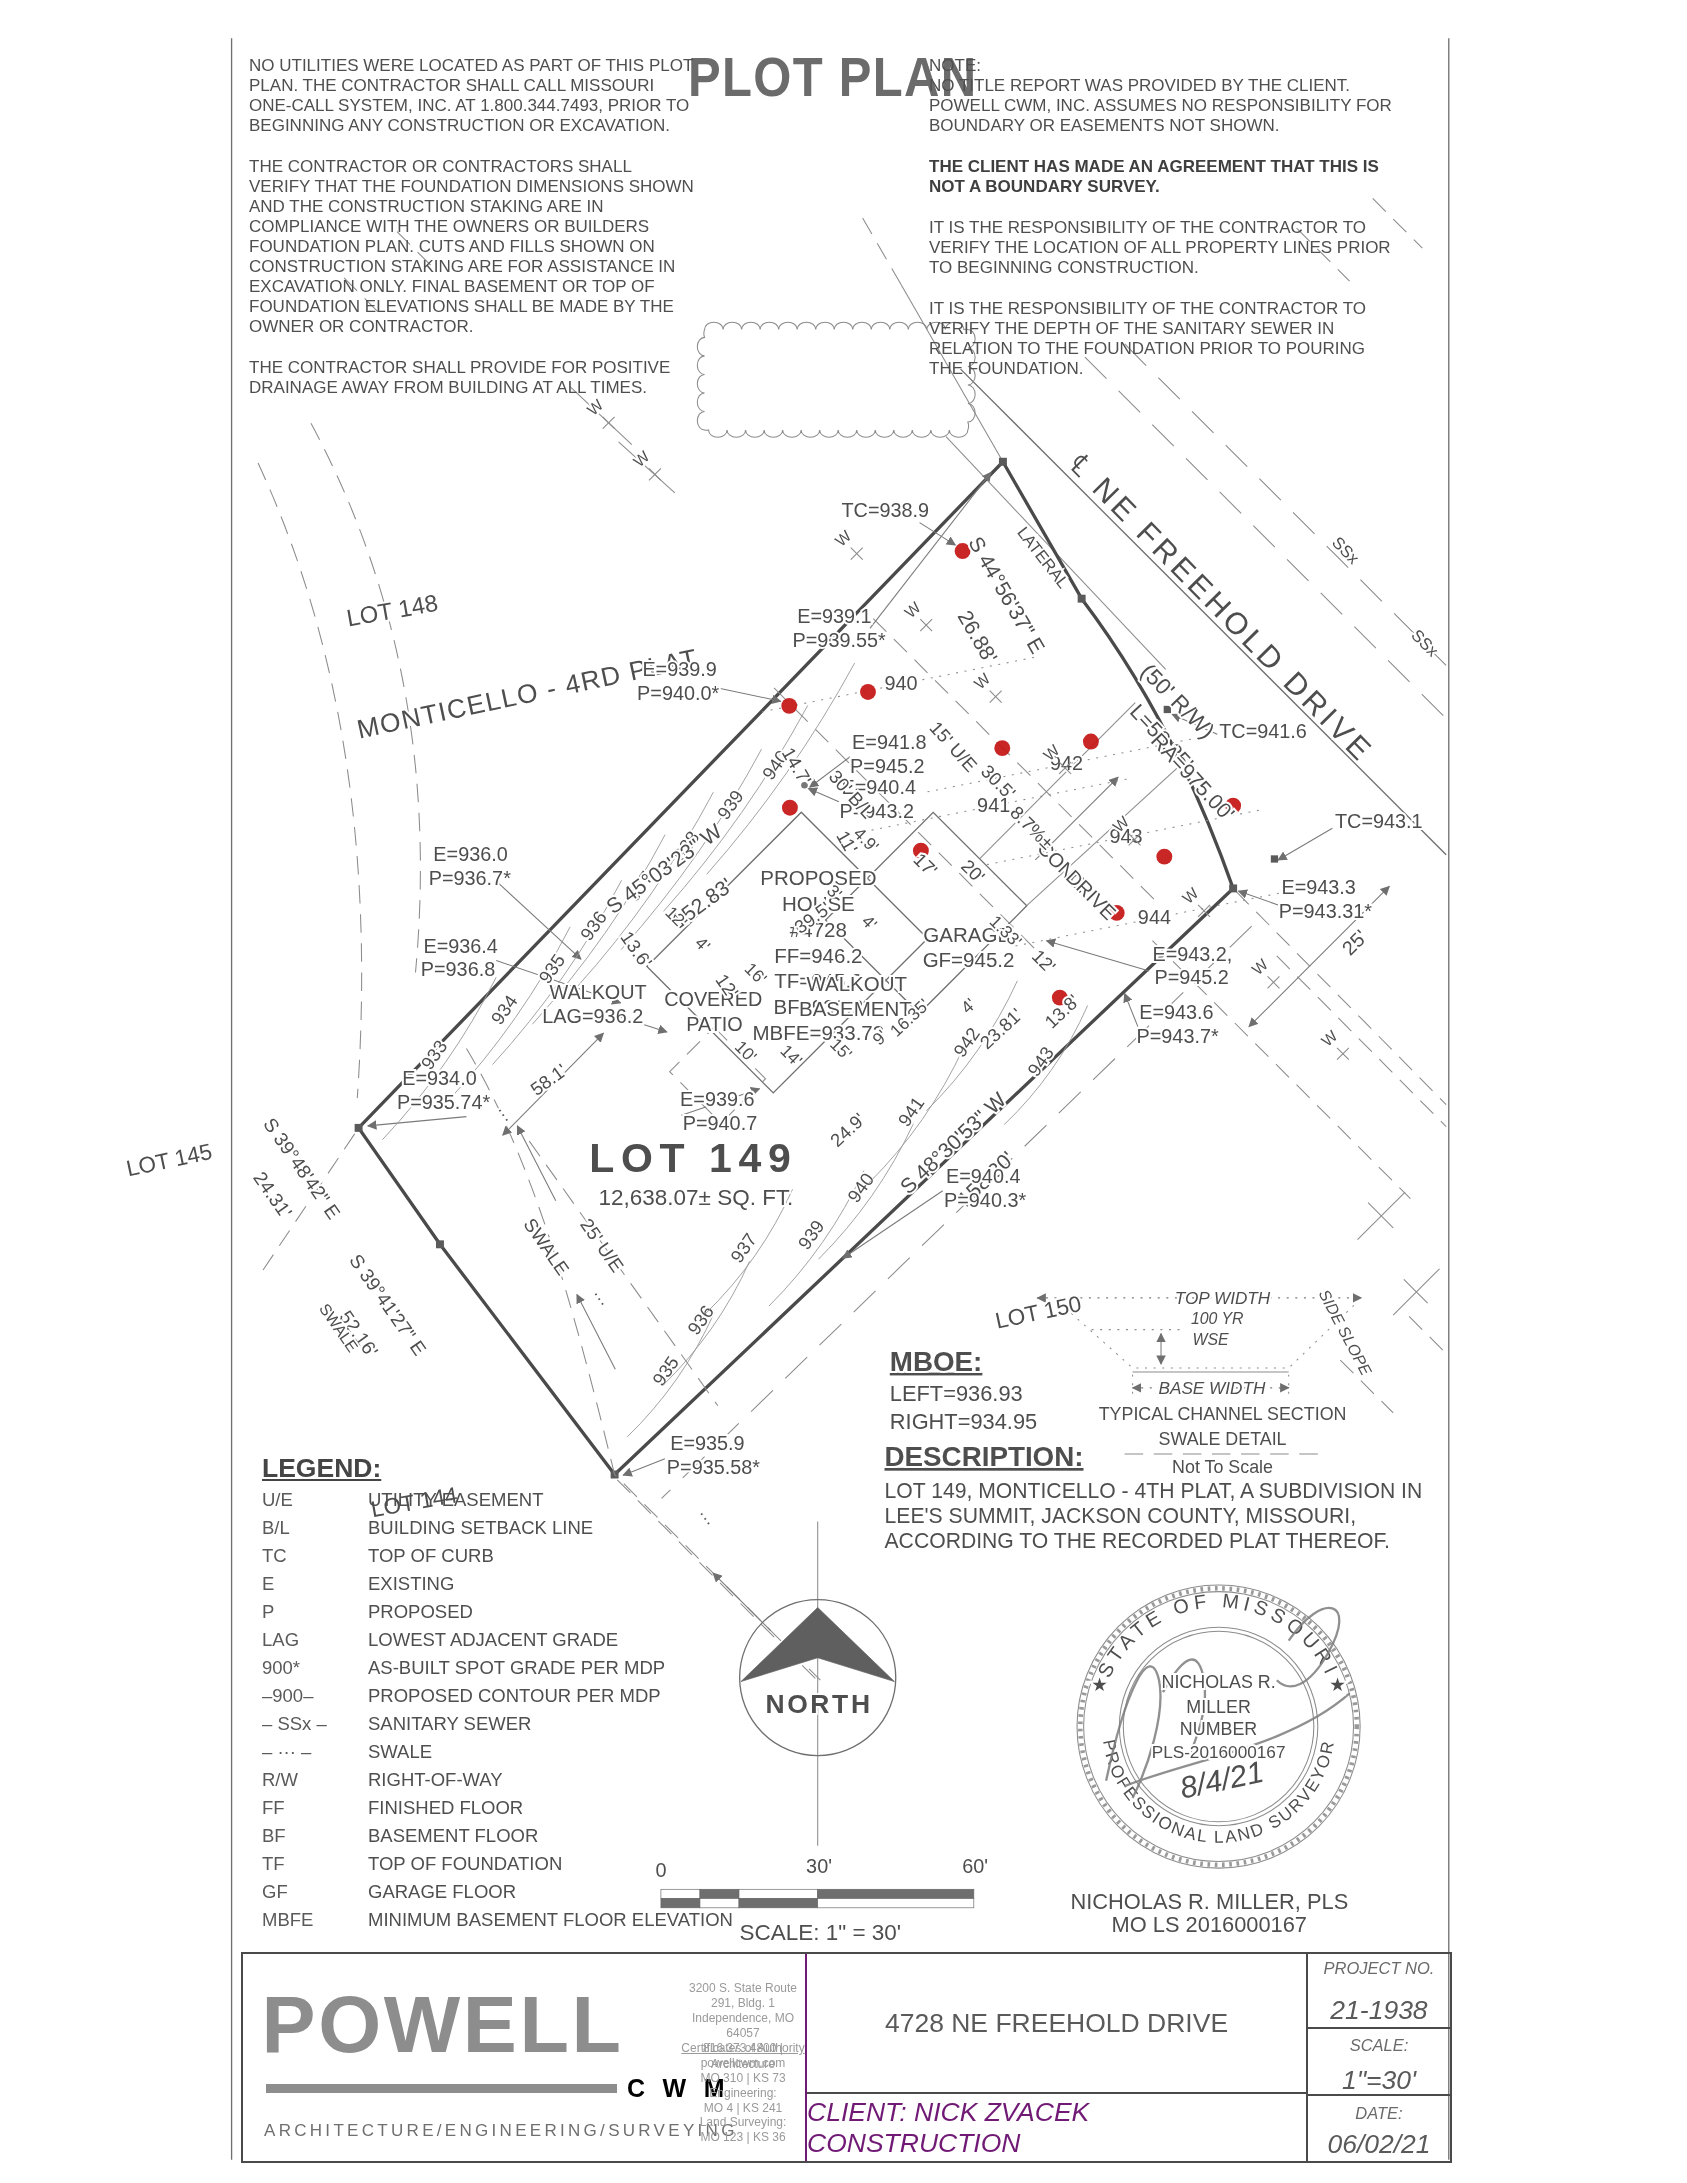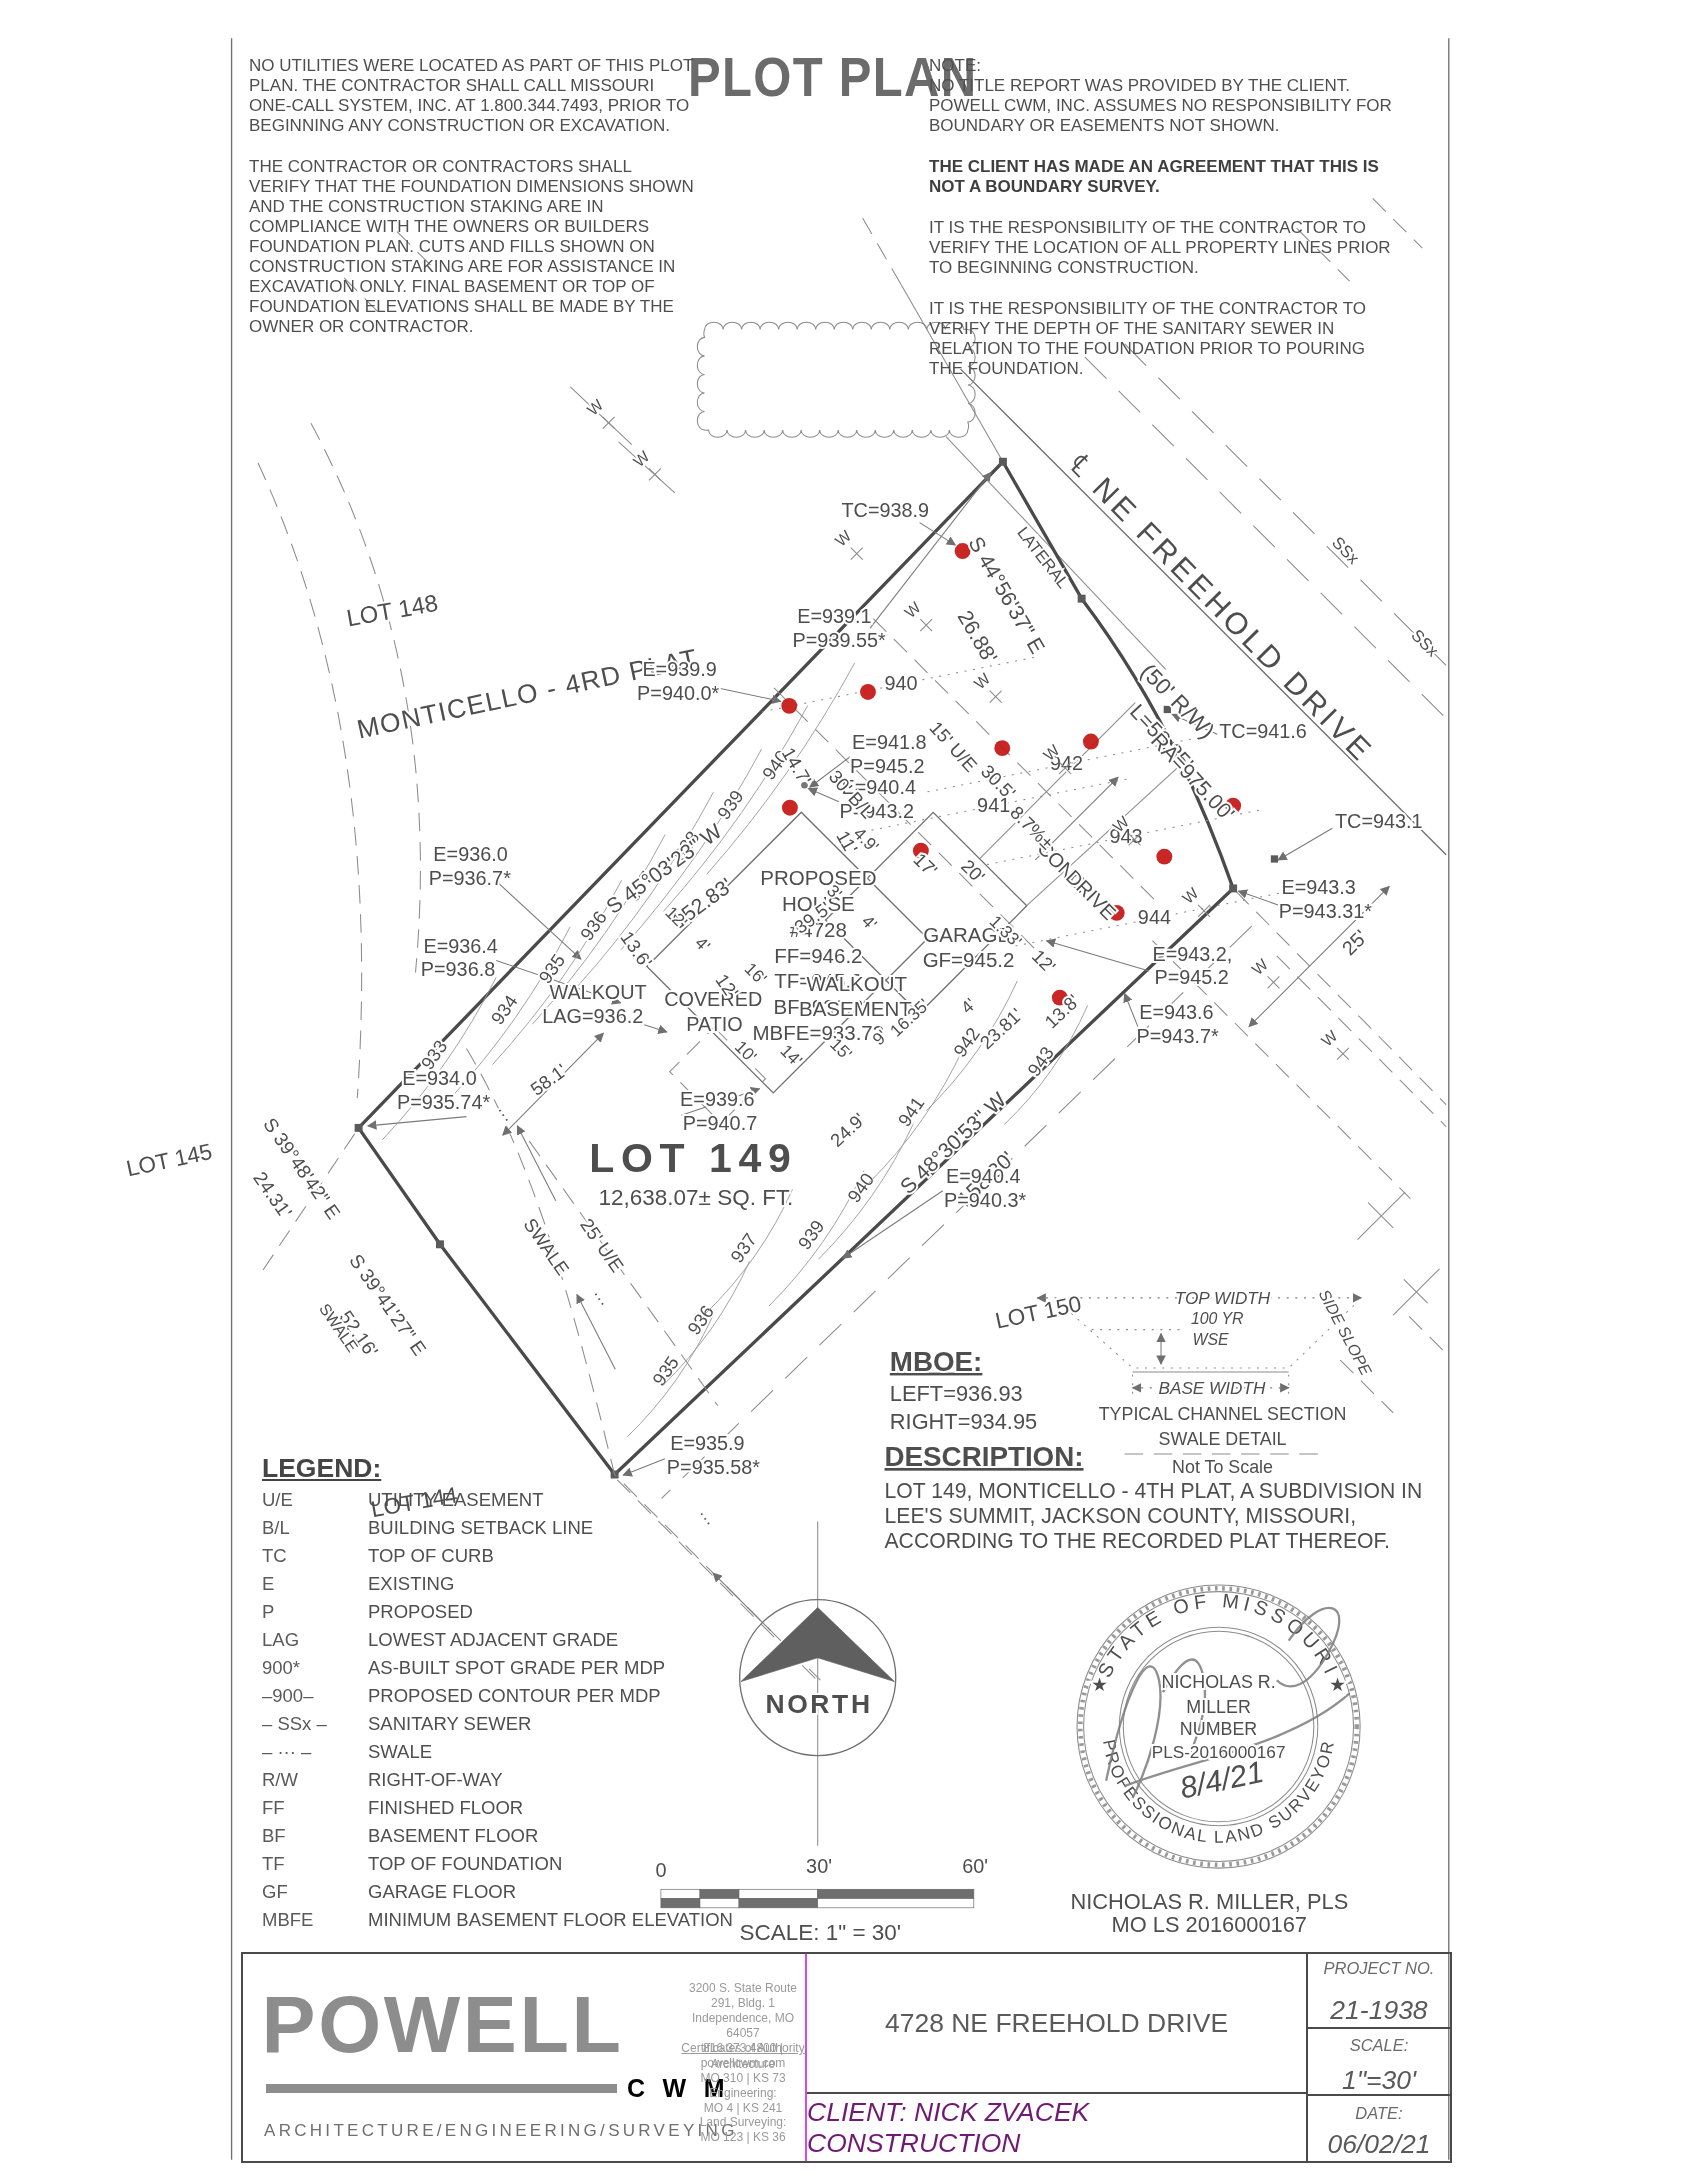--- a/index.html
+++ b/index.html
@@ -28,21 +28,21 @@
   #powell{position:absolute;left:18.5px;top:25px;font-size:81px;font-weight:900;color:#8d8d8d;
       letter-spacing:2.6px;transform:scaleY(0.98);transform-origin:top left;}
   #powell-bar{position:absolute;left:22.5px;top:130px;width:351px;height:8.6px;background:#8d8d8d;}
   #powell-cwm{position:absolute;left:384px;top:120px;font-size:25px;font-weight:800;color:#000000;letter-spacing:5.3px;}
   #powell-tagline{position:absolute;left:21px;top:167px;font-size:17px;letter-spacing:3.3px;color:#6f6f6f;}
   #addr{position:absolute;left:437px;top:26.5px;width:126px;text-align:center;font-size:12px;
       line-height:15px;color:#9a9a9a;}
   #certs{position:absolute;left:437px;top:87px;width:126px;text-align:center;font-size:12px;
       line-height:14.6px;color:#9a9a9a;}
   #certs .certhead{text-decoration:underline;margin-bottom:1.3px;}
-  #cellB{left:562px;top:0;width:503px;height:207px;border-left:2px solid #d946ef;border-right:2px solid #4a4a4a;}
+  #cellB{left:562px;top:0;width:503px;height:207px;border-left:2px solid #701a75;border-right:2px solid #4a4a4a;}
   #cellB .row1{position:absolute;left:0;top:0;width:100%;height:138px;border-bottom:2px solid #4a4a4a;
       display:flex;flex-direction:column;justify-content:center;text-align:center;font-size:26.5px;
       line-height:37px;color:#5a5a5a;}
   #cellB .row2{position:absolute;left:0;top:140px;width:100%;height:67px;display:flex;align-items:center;
       justify-content:center;font-size:26.5px;font-style:italic;color:#701a75;}
   #cellC{left:1065px;top:0;width:142px;height:254px;}
   #cellC .crow{position:absolute;left:0;width:100%;text-align:center;color:#5a5a5a;}
   #cellC .clab{font-size:16.5px;font-style:italic;color:#6a6a6a;}
   #cellC .cval{font-size:26.5px;font-style:italic;}
   #cellC .r1{top:5.3px;} #cellC .r1v{top:41px;}
@@ -467,20 +467,21 @@
         <text x="1828" y="2920" font-size="33" text-anchor="middle">MO LS 2016000167</text>
         <path d="M 1065,498 a 14,11 0 0 1 28,0 a 14,11 0 0 1 28,0 a 14,11 0 0 1 28,0 a 14,11 0 0 1 28,0 a 14,11 0 0 1 28,0 a 14,11 0 0 1 28,0 a 14,11 0 0 1 28,0 a 14,11 0 0 1 28,0 a 14,11 0 0 1 28,0 a 14,11 0 0 1 28,0 a 14,11 0 0 1 28,0 a 14,11 0 0 1 28,0 a 14,11 0 0 1 28,0 a 14,11 0 0 1 28,0 a 14,11 0 0 1 6,0 a 11,14 0 0 1 0,28 a 11,14 0 0 1 0,28 a 11,14 0 0 1 0,28 a 11,14 0 0 1 0,28 a 11,14 0 0 1 0,28 a 11,14 0 0 1 0,12 a 14,11 0 0 1 -28,0 a 14,11 0 0 1 -28,0 a 14,11 0 0 1 -28,0 a 14,11 0 0 1 -28,0 a 14,11 0 0 1 -28,0 a 14,11 0 0 1 -28,0 a 14,11 0 0 1 -28,0 a 14,11 0 0 1 -28,0 a 14,11 0 0 1 -28,0 a 14,11 0 0 1 -28,0 a 14,11 0 0 1 -28,0 a 14,11 0 0 1 -28,0 a 14,11 0 0 1 -28,0 a 14,11 0 0 1 -28,0 a 14,11 0 0 1 -6,0 a 11,14 0 0 1 0,-28 a 11,14 0 0 1 0,-28 a 11,14 0 0 1 0,-28 a 11,14 0 0 1 0,-28 a 11,14 0 0 1 0,-28 a 11,14 0 0 1 0,-12" class="thin" fill="none"></path>
       </g>
   </svg>
 
   <div id="plot-title" class="txtblock">PLOT PLAN</div>
 
   <div id="notes-left" class="txtblock">
       <p>NO UTILITIES WERE LOCATED AS PART OF THIS PLOT PLAN. THE CONTRACTOR SHALL CALL MISSOURI ONE-CALL SYSTEM, INC. AT 1.800.344.7493, PRIOR TO BEGINNING ANY CONSTRUCTION OR EXCAVATION.</p>
       <p>THE CONTRACTOR OR CONTRACTORS SHALL VERIFY THAT THE FOUNDATION DIMENSIONS SHOWN AND THE CONSTRUCTION STAKING ARE IN COMPLIANCE WITH THE OWNERS OR BUILDERS FOUNDATION PLAN. CUTS AND FILLS SHOWN ON CONSTRUCTION STAKING ARE FOR ASSISTANCE IN EXCAVATION ONLY. FINAL BASEMENT OR TOP OF FOUNDATION ELEVATIONS SHALL BE MADE BY THE OWNER OR CONTRACTOR.</p>
+      <p>THE CONTRACTOR SHALL PROVIDE FOR POSITIVE DRAINAGE AWAY FROM BUILDING AT ALL TIMES.</p>
     </div>
 
   <div id="notes-right" class="txtblock">
       <p style="white-space: pre-line;">NOTE:
 NO TITLE REPORT WAS PROVIDED BY THE CLIENT. POWELL CWM, INC. ASSUMES NO RESPONSIBILITY FOR BOUNDARY OR EASEMENTS NOT SHOWN.</p>
       <p class="bold" style="white-space: pre-line;">THE CLIENT HAS MADE AN AGREEMENT THAT THIS IS NOT A BOUNDARY SURVEY.</p>
       <p style="white-space: pre-line;">IT IS THE RESPONSIBILITY OF THE CONTRACTOR TO VERIFY THE LOCATION OF ALL PROPERTY LINES PRIOR TO BEGINNING CONSTRUCTION.</p>
       <p style="white-space: pre-line;">IT IS THE RESPONSIBILITY OF THE CONTRACTOR TO VERIFY THE DEPTH OF THE SANITARY SEWER IN RELATION TO THE FOUNDATION PRIOR TO POURING THE FOUNDATION.</p>
     </div>
 

